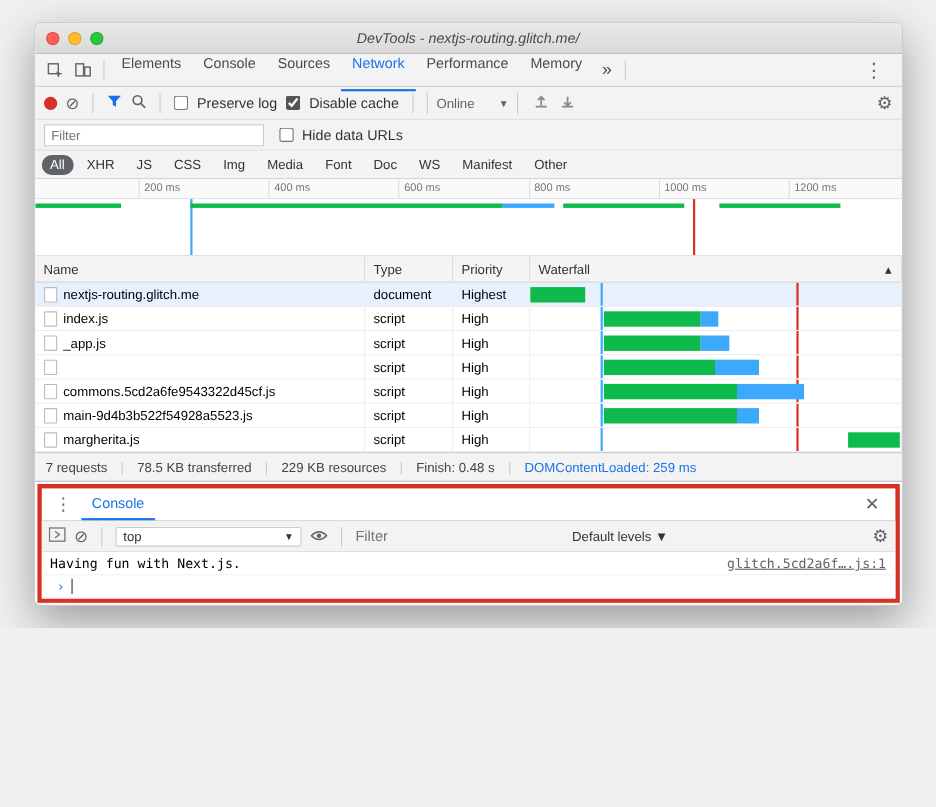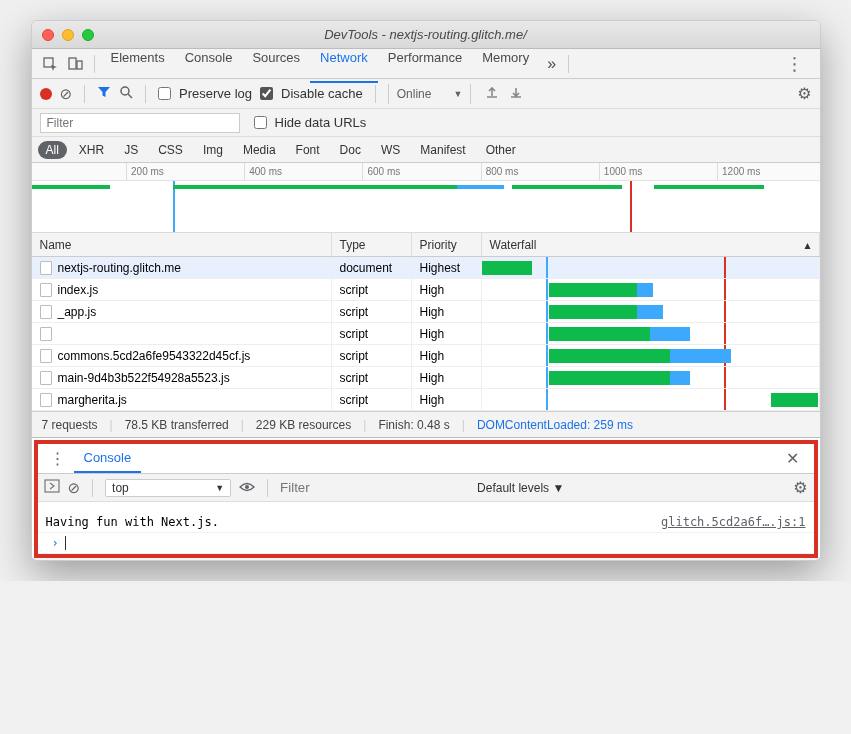--- a/index.html
+++ b/index.html
@@ -139,25 +139,25 @@
 }
 .console-highlight { border:4px solid #d93025; margin:2px; }
 .drawer-tabs { height:30px; display:flex; align-items:center; border-bottom:1px solid #ccc; padding:0 4px;}
 .dkebab { padding:0 8px; font-size:16px; color:#5f6368;}
 .dtab { padding:6px 10px; font-size:13px; color:#1a73e8; border-bottom:2px solid #1a73e8;}
 .dclose { margin-left:auto; padding:0 10px; font-size:16px; color:#5f6368;}
 .console-toolbar {
   height:28px; background:#f3f3f3; border-bottom:1px solid #ddd;
   display:flex; align-items:center; padding:0 6px; gap:8px; font-size:12px; color:#5f6368;
 }
-.ctx-sel { display:flex; align-items:center; gap:8px; border:1px solid #ccc; background:#fff; padding:1px 6px; border-radius:2px; width:126px; justify-content:space-between; color:#333;}
+.ctx-sel { display:flex; align-items:center; gap:8px; border:1px solid #ccc; background:#fff; padding:1px 6px; border-radius:2px; width:169px; justify-content:space-between; color:#333;}
 .eye { font-size:14px;}
 .cfilter { flex:0 0 130px; border:none; background:transparent; color:#999; }
 .levels { color:#333; margin-left:12px;}
-.console-body { font-family: Menlo, Consolas, monospace; font-size:12px; background:#fff;margin-top:10px;}
+.console-body { font-family: Menlo, Consolas, monospace; font-size:12px; background:#fff;}
 .crow { display:flex; padding:3px 8px; border-bottom:1px solid #f2f2f2;}
 .crow .src { margin-left:auto; color:#5f6368; text-decoration:underline;}
 .prompt { color:#1a73e8; padding:0 6px;}
 .cursor { border-left:1px solid #333; height:14px; display:inline-block;}
 </style>
 </head>
 <body>
 
 <div class="window">
 

